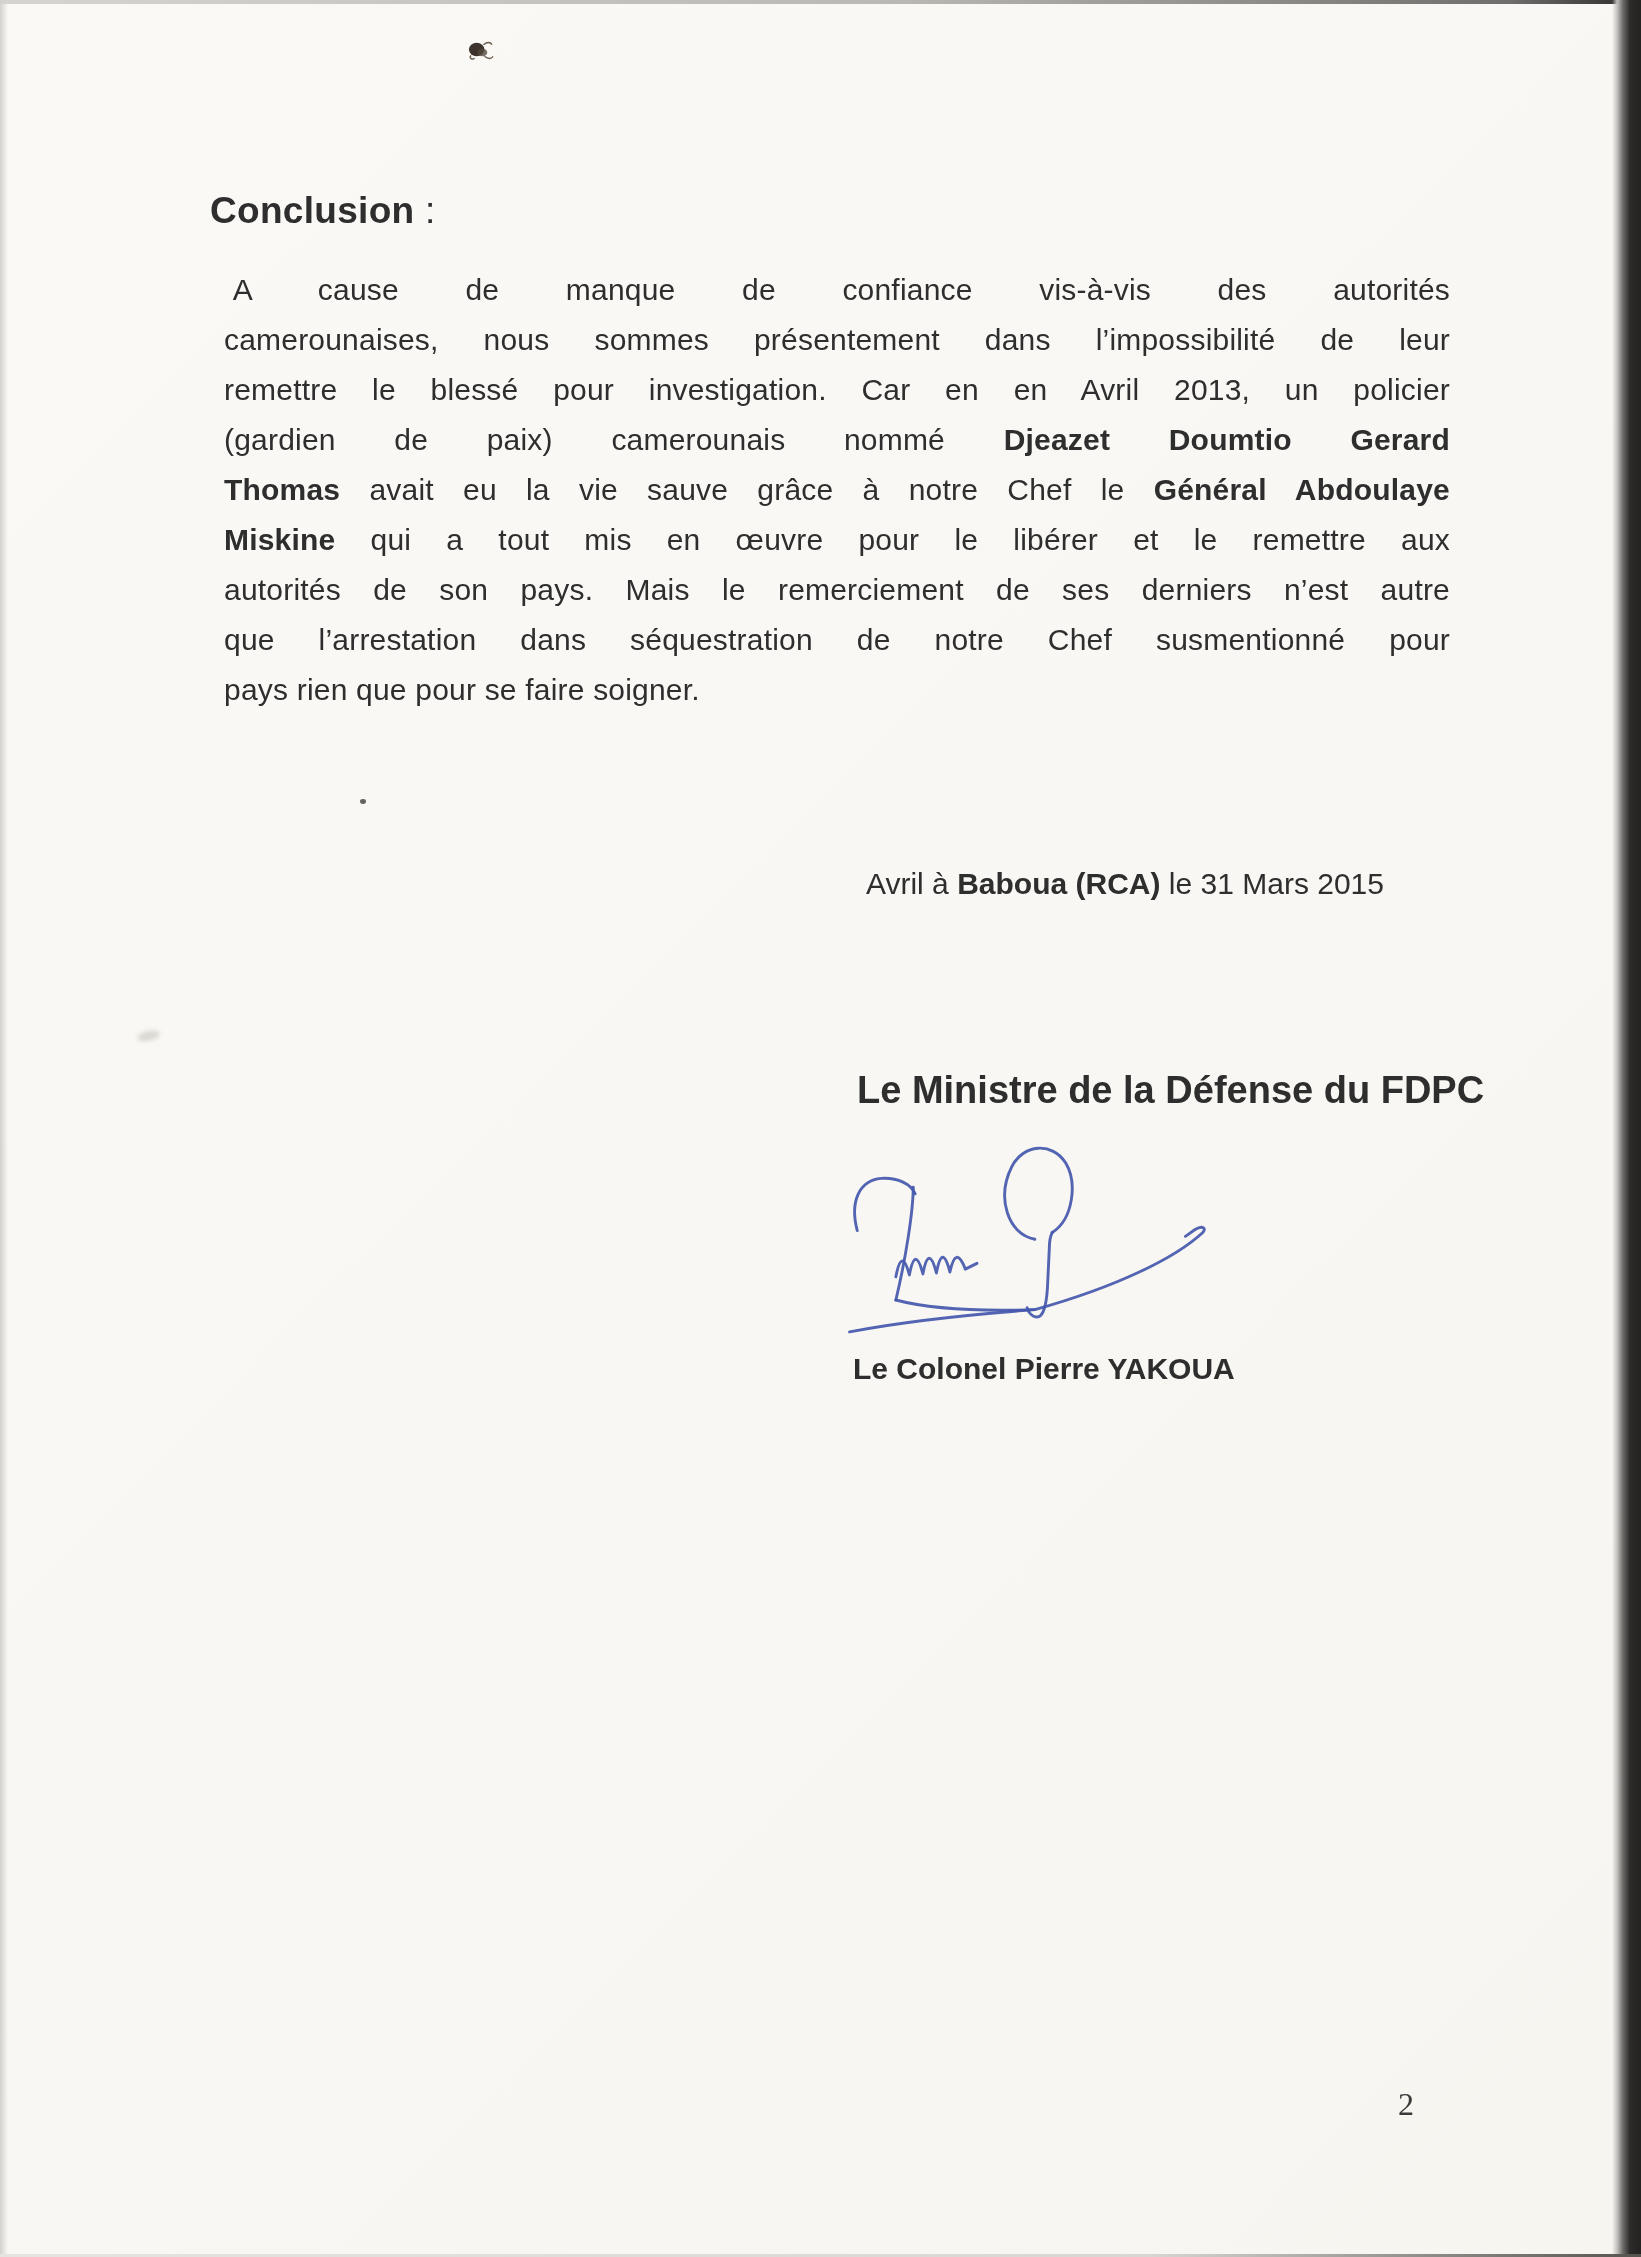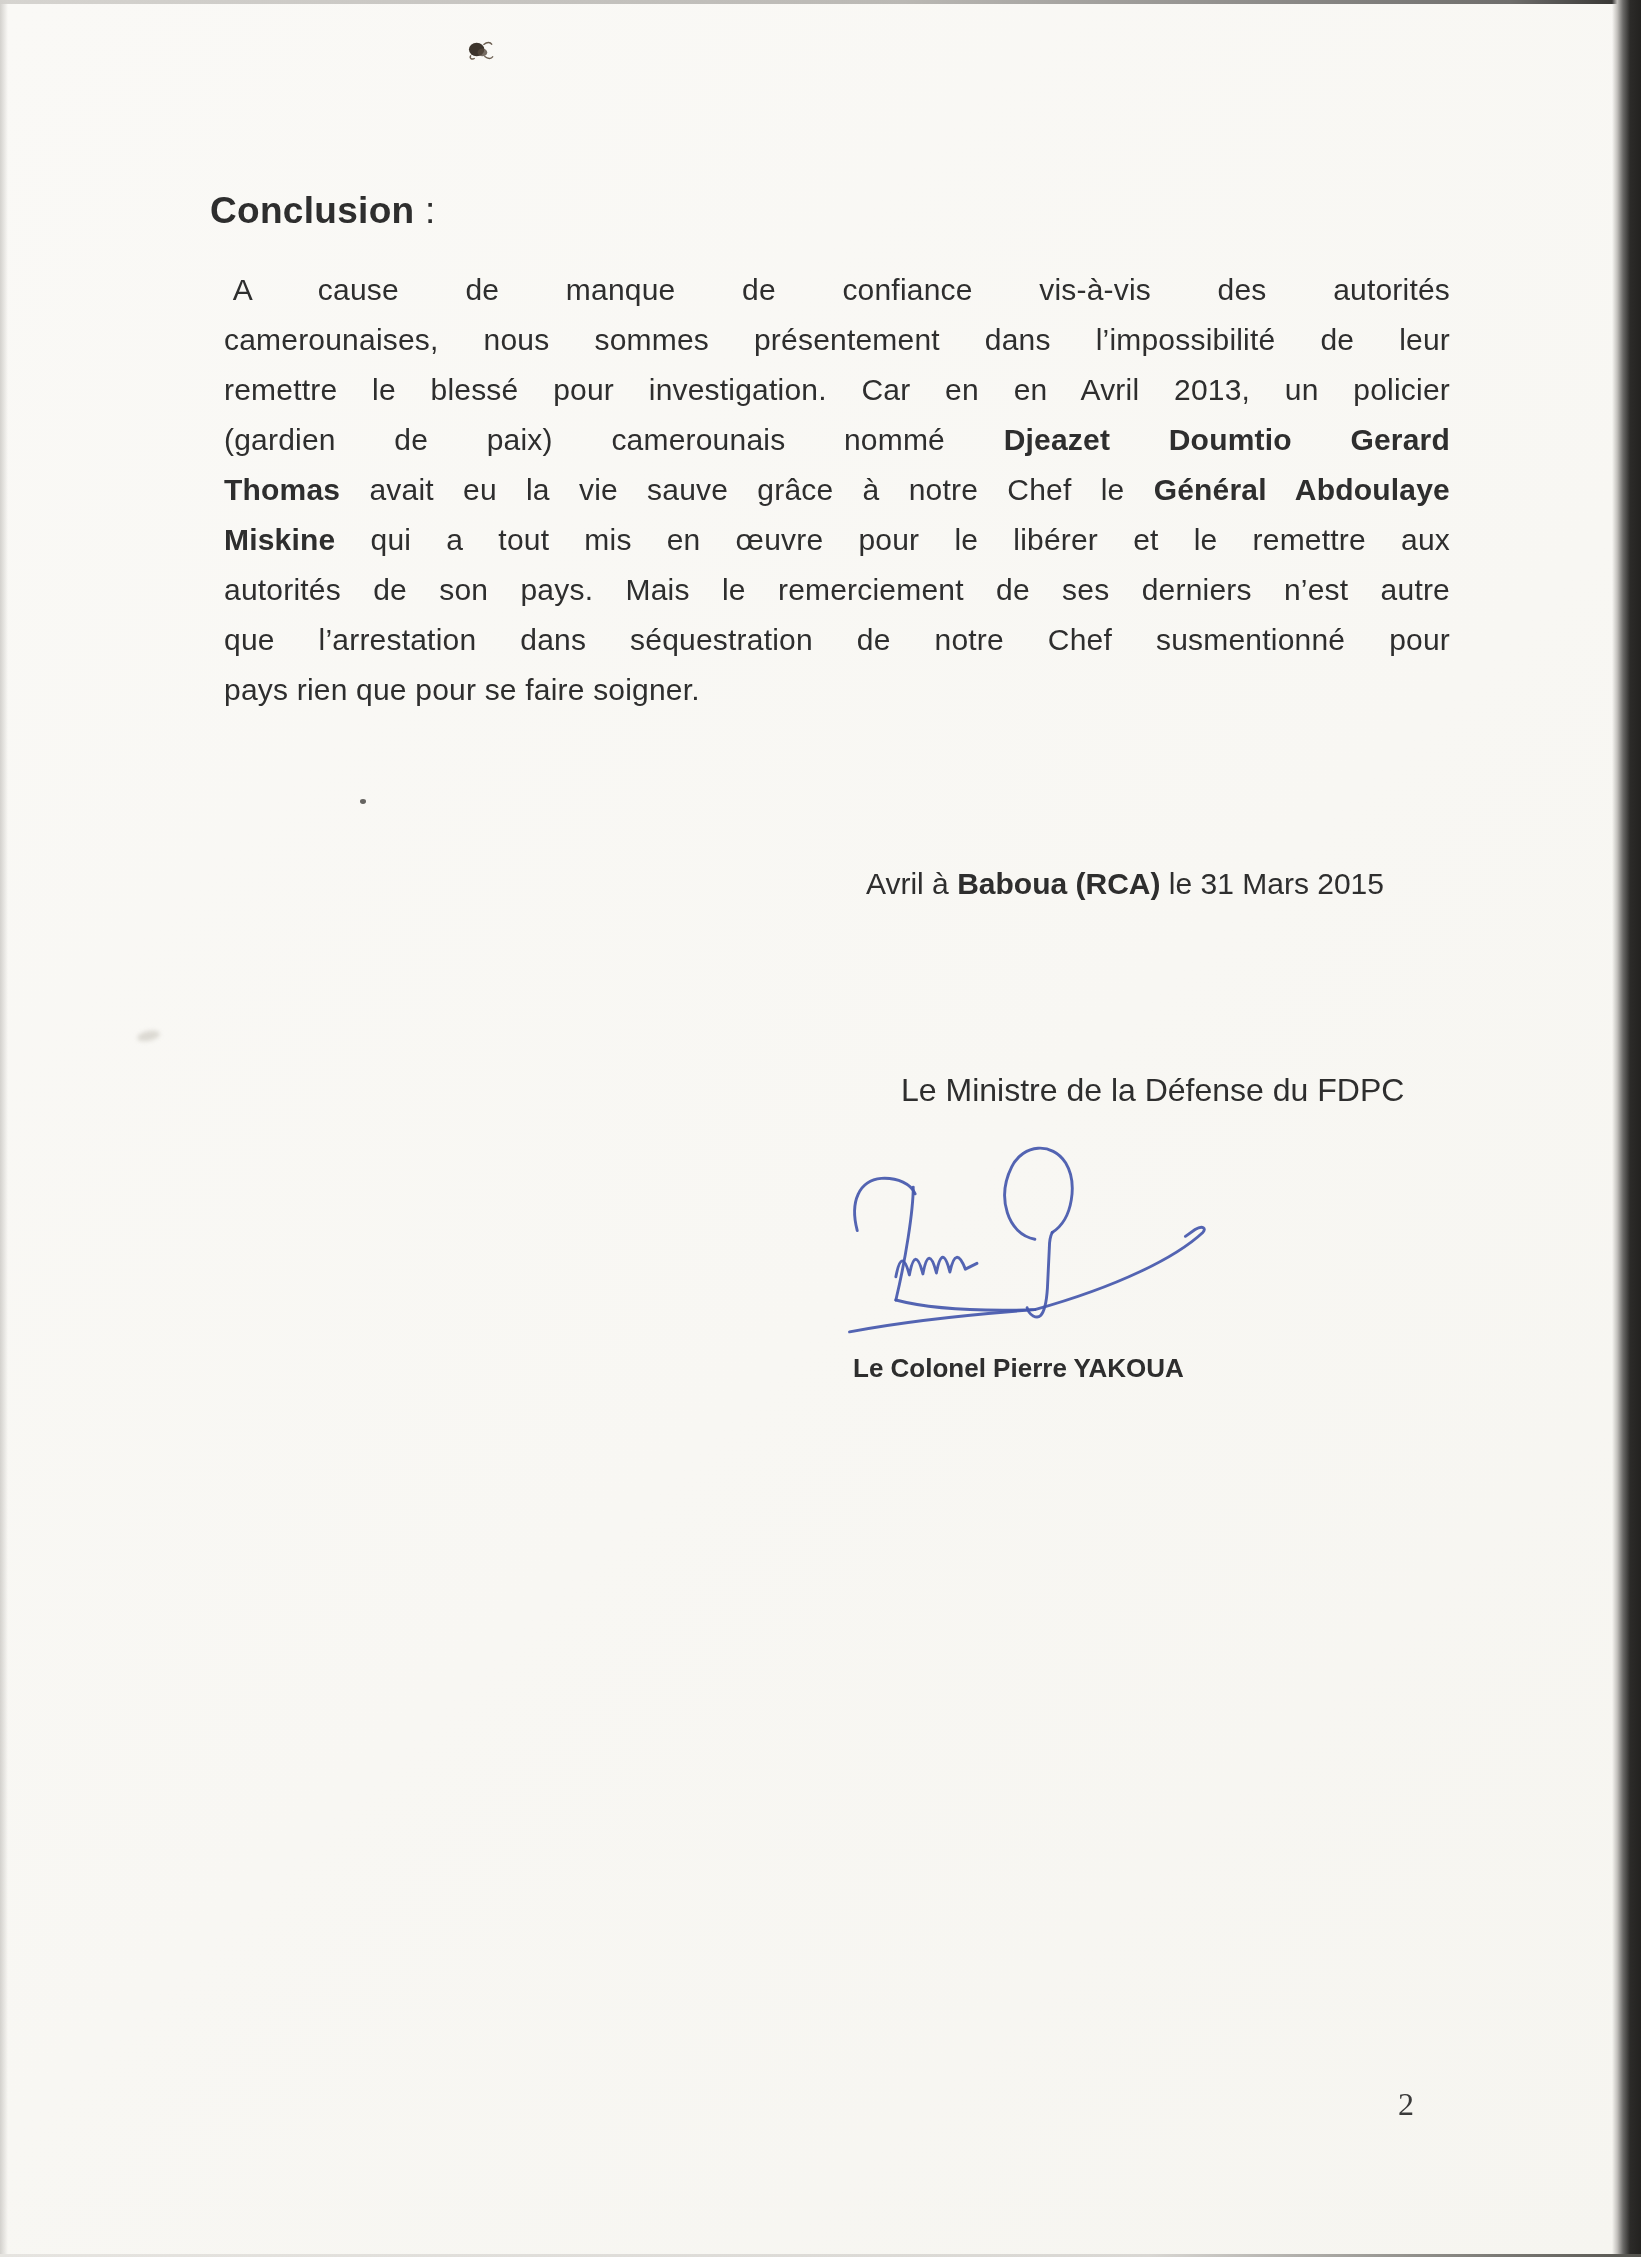--- a/index.html
+++ b/index.html
@@ -51,37 +51,37 @@
   .para-line { text-align: justify; text-align-last: justify; }
   .para-line.last { text-align-last: auto; }
   .para-line.indent { text-indent: 8.7px; }
   .b { font-weight: bold; }
   .dateline {
     position: absolute; left: 866px; top: 864px;
     font-size: 30px; line-height: 39px;
   }
   .minister {
     position: absolute; left: 857px; top: 1071px;
-    font-size: 32px; line-height: 39px; font-weight: normal; margin-left: 44px;
+    font-size: 38px; line-height: 39px; font-weight: bold;
   }
   .signature {
     position: absolute; left: 828px; top: 1134px;
     width: 406px; height: 222px;
   }
   .signature path {
     fill: none;
     stroke: var(--ink, #4457ac);
     stroke-width: 3;
     stroke-linecap: round;
     stroke-linejoin: round;
     opacity: 0.92;
   }
   .colonel {
     position: absolute; left: 853px; top: 1349px;
-    font-size: 26px; line-height: 39px; font-weight: bold;
+    font-size: 30px; line-height: 39px; font-weight: bold;
   }
   .pagenum {
     position: absolute; left: 1398px; top: 2085px;
     font-family: "Liberation Serif", serif;
     font-size: 32px; line-height: 39px; color: #3a3a3a;
   }
   .ink-speck { position: absolute; left: 464px; top: 37px; width: 33px; height: 27px; }
   .tiny-dot {
     position: absolute; left: 360px; top: 799px; width: 5.8px; height: 4.8px;
     background: #4c4a46; border-radius: 50%; opacity: 0.85;

